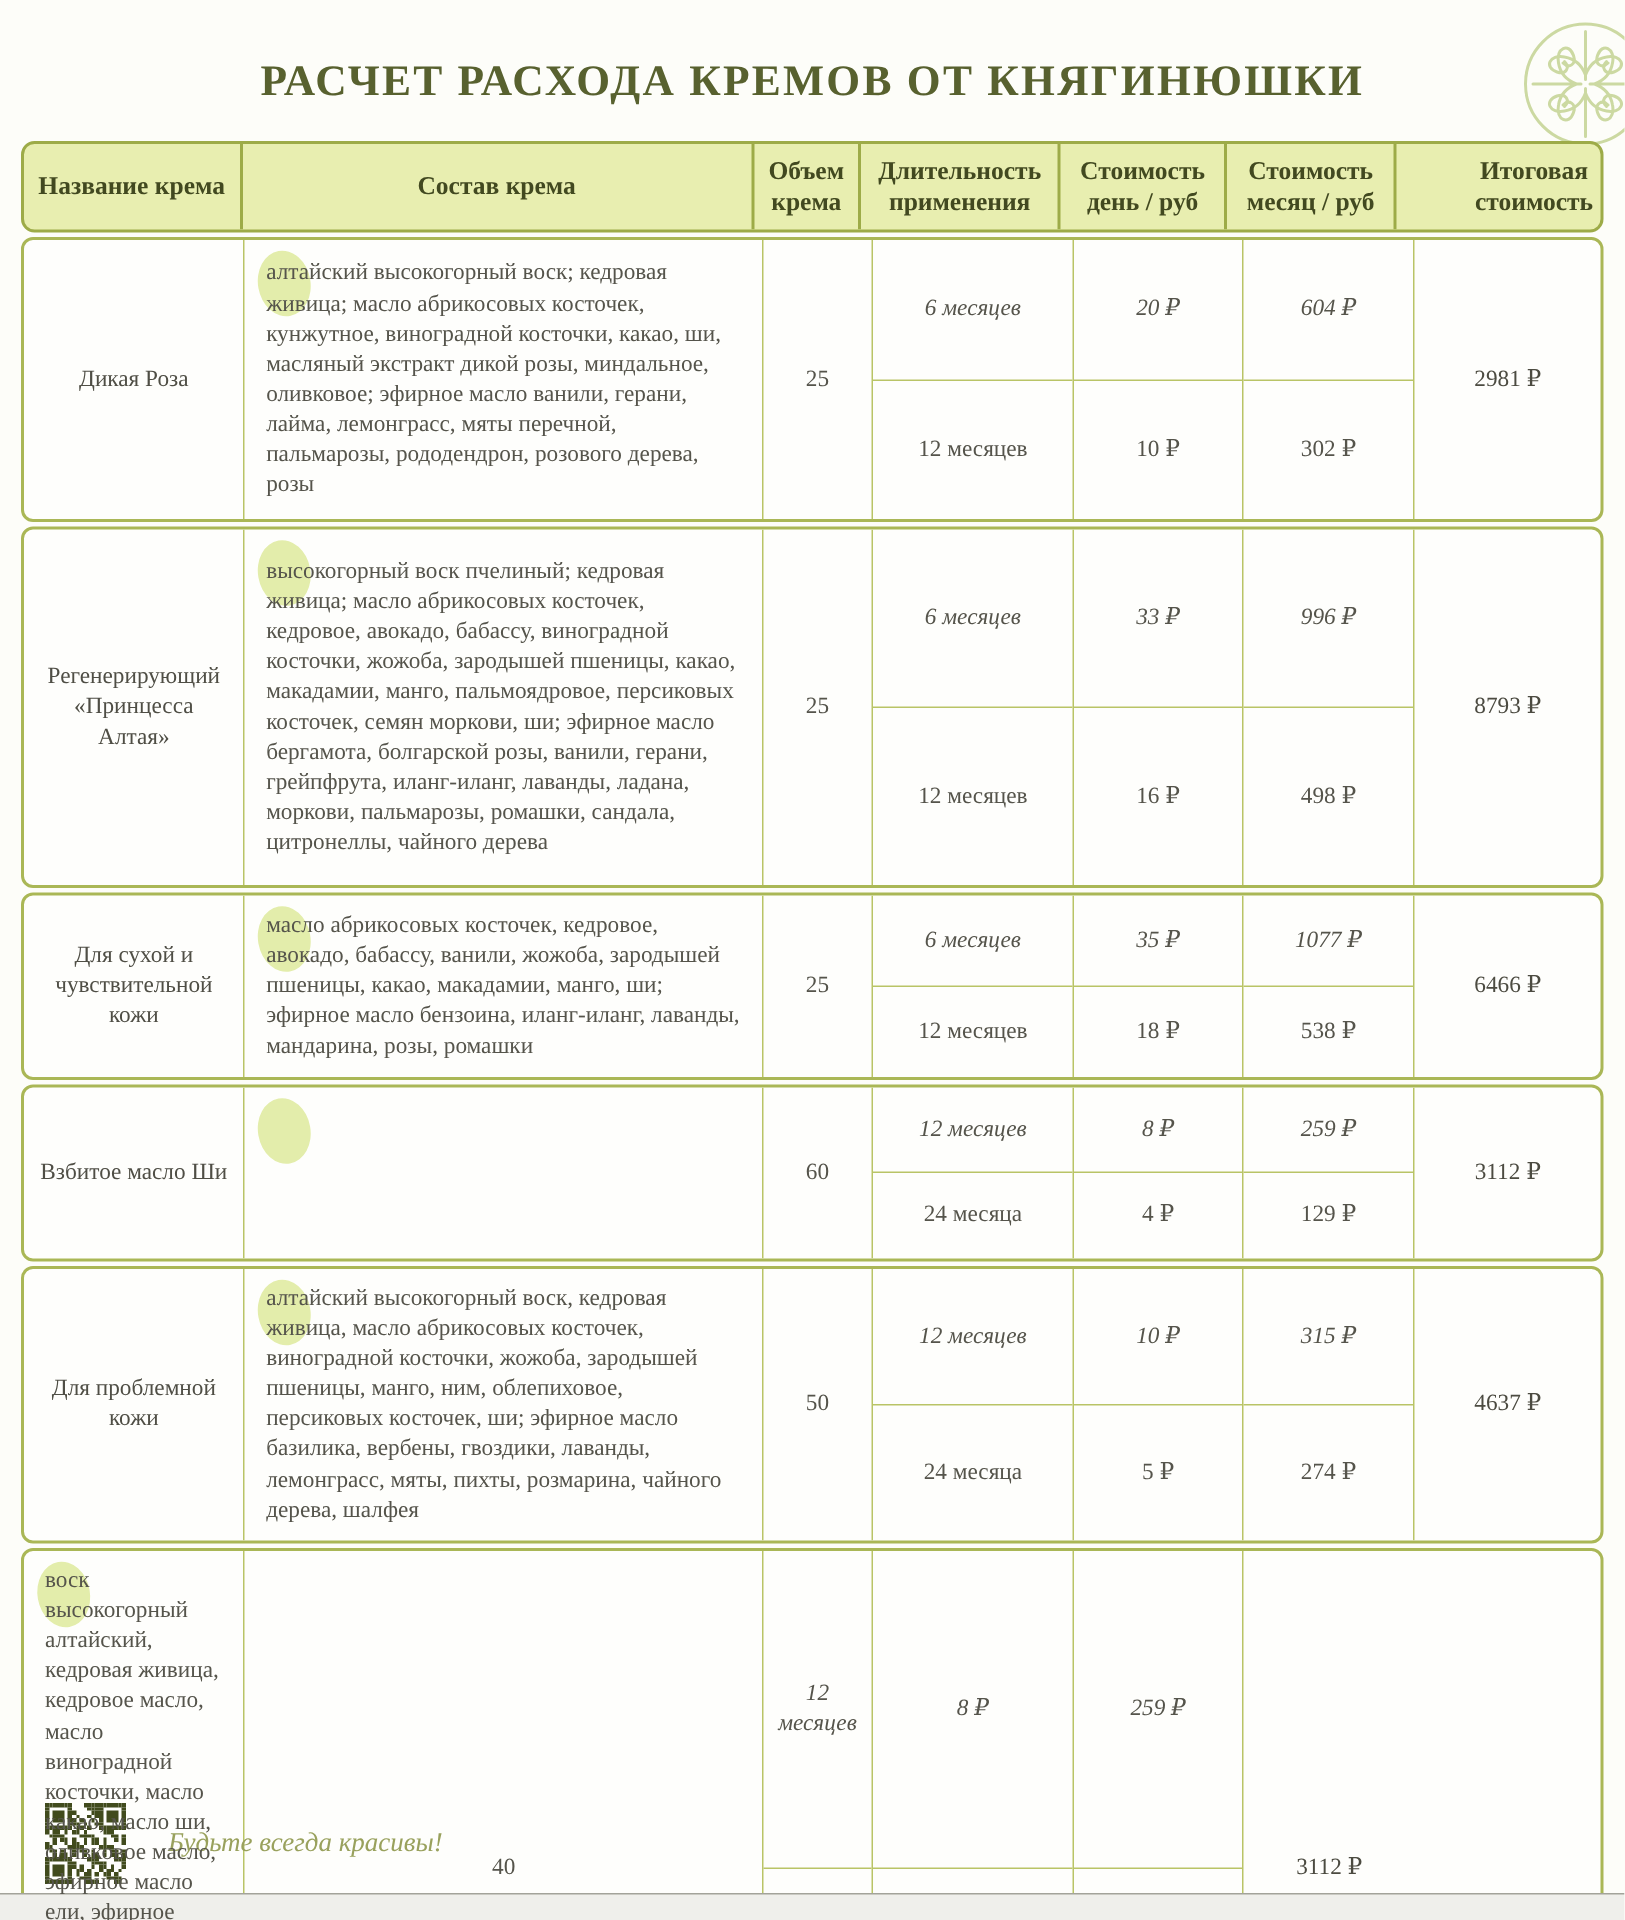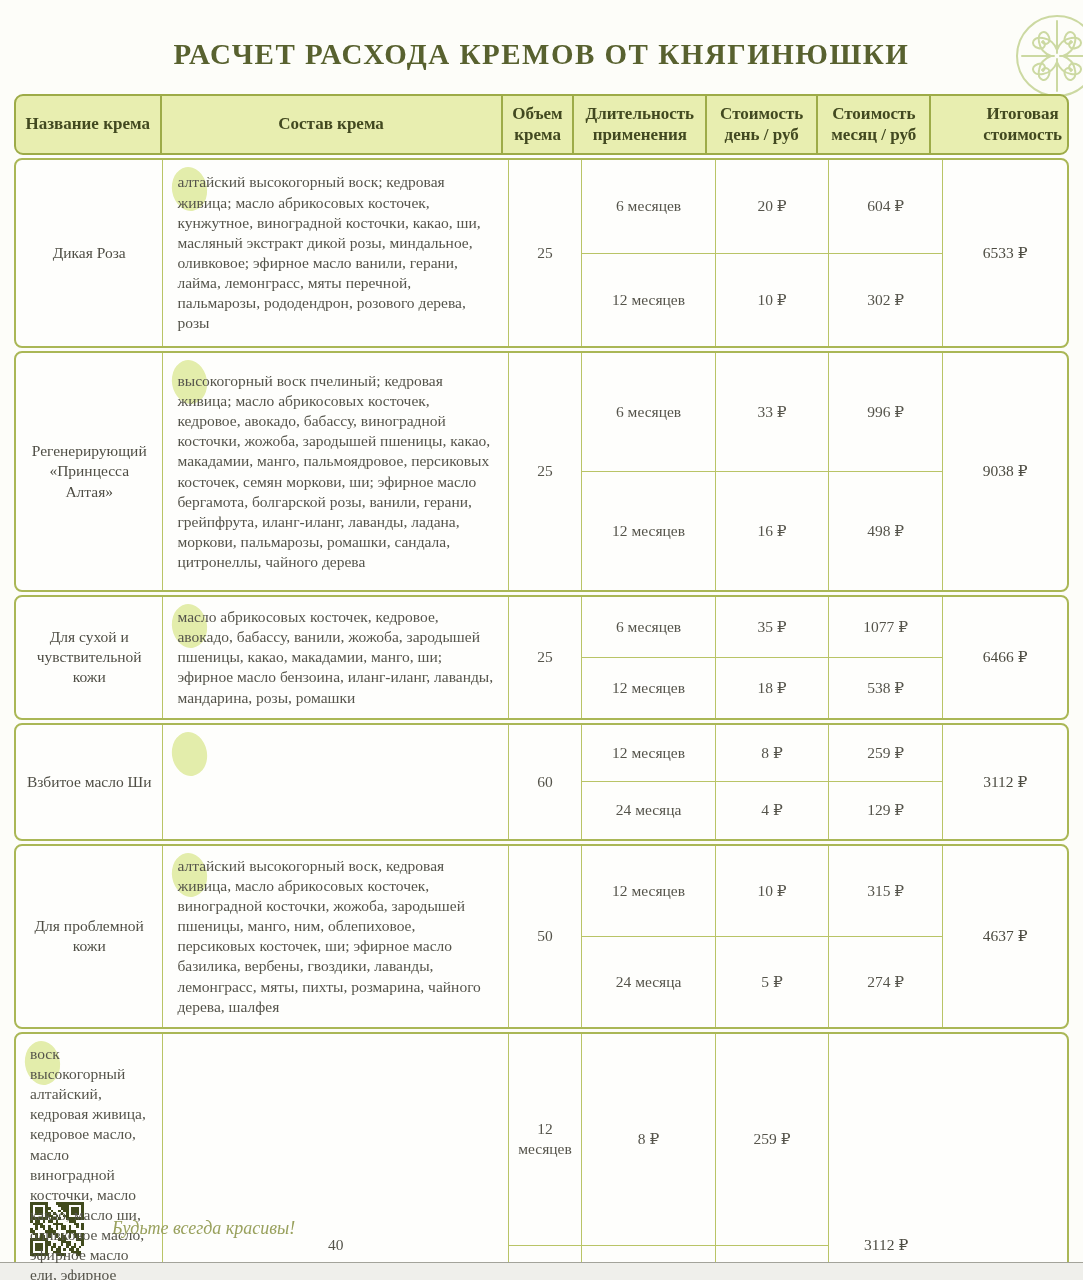--- a/index.html
+++ b/index.html
@@ -72,21 +72,21 @@
     background:#e3edab;
     border-radius:50%;
     transform:rotate(-10deg);
   }
   .comp-cell .comp-text { position:relative; z-index:1; }
   .split { flex-direction:column; align-items:stretch; padding:0; }
   .half {
     flex:1; display:flex; align-items:center; justify-content:center;
     padding:4px;
   }
-  .half.top { border-bottom:1.5px solid #b9c466; }
+  .half.top { border-bottom:1.5px solid #b9c466;font-style:italic; }
   .total-cell { color:#4c4b41; }
 
   .footer {
     position:absolute; left:30px; top:1202px;
     display:flex; align-items:center; gap:28px;
   }
   .qr {
     display:grid;
     grid-template-rows:repeat(21,1fr);
     grid-template-columns:repeat(21,1fr);
@@ -146,21 +146,21 @@
       <div class="half">12 месяцев</div>
     </div>
     <div class="cell split">
       <div class="half top">20 ₽</div>
       <div class="half">10 ₽</div>
     </div>
     <div class="cell split">
       <div class="half top">604 ₽</div>
       <div class="half">302 ₽</div>
     </div>
-    <div class="cell total-cell">6533 ₽</div>
+    <div class="cell total-cell">2981 ₽</div>
   </section>
 
   <section class="row-card r2">
     <div class="cell name-cell">Регенерирующий «Принцесса Алтая»</div>
     <div class="cell comp-cell">
       <span class="hl"></span>
       <span class="comp-text">высокогорный воск пчелиный; кедровая живица; масло абрикосовых косточек, кедровое,  авокадо, бабассу, виноградной косточки, жожоба, зародышей пшеницы, какао, макадамии, манго, пальмоядровое, персиковых косточек, семян моркови, ши; эфирное масло бергамота, болгарской розы, ванили, герани, грейпфрута, иланг-иланг, лаванды, ладана, моркови, пальмарозы, ромашки, сандала, цитронеллы, чайного дерева</span>
     </div>
     <div class="cell">25</div>
     <div class="cell split">
@@ -168,21 +168,21 @@
       <div class="half">12 месяцев</div>
     </div>
     <div class="cell split">
       <div class="half top">33 ₽</div>
       <div class="half">16 ₽</div>
     </div>
     <div class="cell split">
       <div class="half top">996 ₽</div>
       <div class="half">498 ₽</div>
     </div>
-    <div class="cell total-cell">9038 ₽</div>
+    <div class="cell total-cell">8793 ₽</div>
   </section>
 
   <section class="row-card r3">
     <div class="cell name-cell">Для сухой и чувствительной кожи</div>
     <div class="cell comp-cell">
       <span class="hl"></span>
       <span class="comp-text">масло абрикосовых косточек, кедровое, авокадо, бабассу, ванили, жожоба, зародышей пшеницы, какао, макадамии, манго, ши; эфирное масло бензоина, иланг-иланг, лаванды, мандарина, розы, ромашки</span>
     </div>
     <div class="cell">25</div>
     <div class="cell split">

